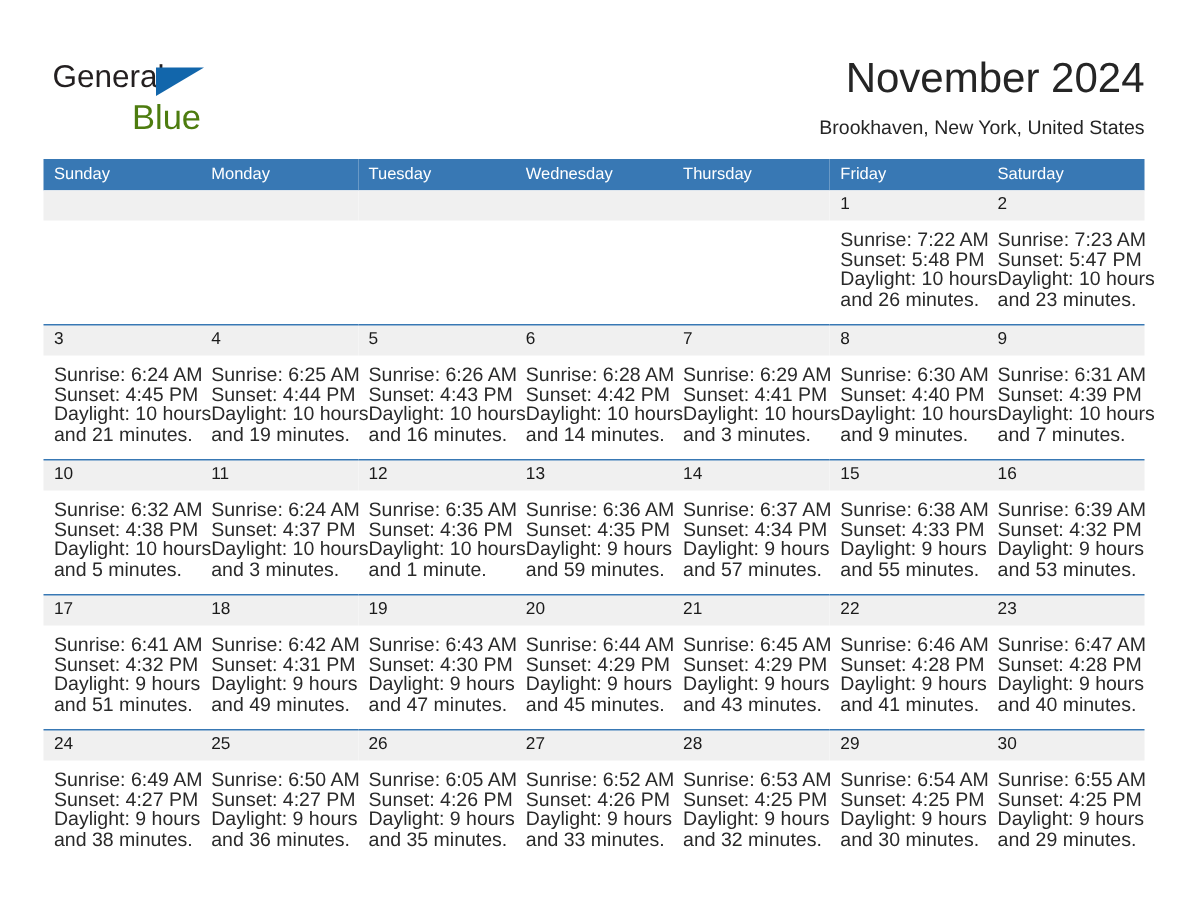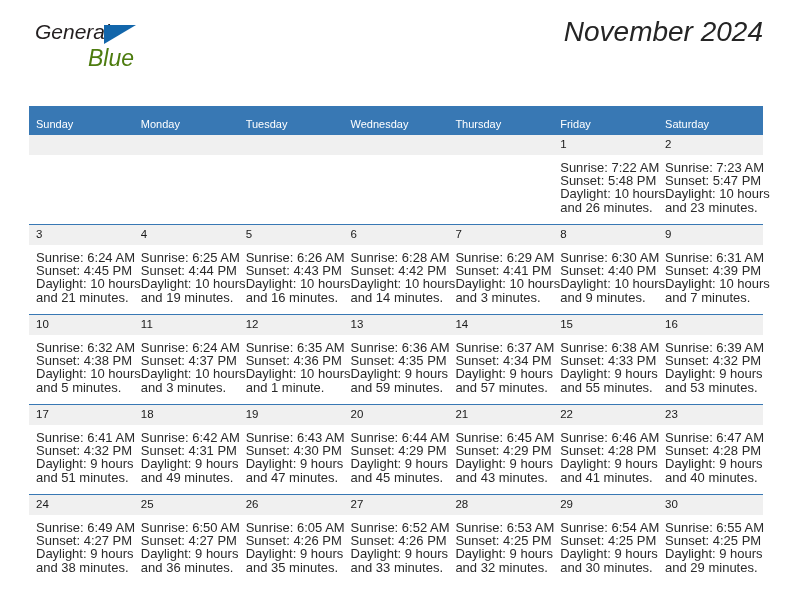--- a/index.html
+++ b/index.html
@@ -18,24 +18,23 @@
     position: relative;
     width: 792px;
     height: 612px;
     box-sizing: border-box;
   }
 
   
   .header {
     position: absolute;
     left: 29px;
-    top: 16px;
+    top: 36px;
     right: 29px;
     height: 72px;
-    font-style: italic;
   }
   .brand {
     position: absolute;
     left: 0;
     top: 4px;
     width: 180px;
     height: 54px;
   }
   .brand-general {
     position: absolute;
@@ -93,21 +92,21 @@
     width: 734px;
     border-collapse: collapse;
     table-layout: fixed;
   }
   .calendar th {
     background: #3878b4;
     color: #ffffff;
     font-size: 11px;
     font-weight: normal;
     text-align: left;
-    padding: 12px 0 5px 7px;
+    padding: 4px 0 5px 7px;
     height: 12px;
     border: none;
   }
   .calendar td {
     vertical-align: top;
     padding: 0;
     border-top: 1px solid #3878b4;
     background: #ffffff;
     height: 89px;
   }
@@ -146,20 +145,21 @@
   <div class="header">
 
     <div class="brand">
       <span class="brand-general">General</span>
       <span class="brand-tri"></span>
       <span class="brand-blue">Blue</span>
     </div>
 
     <div class="title-block">
       <div class="cal-title">November 2024</div>
+      <div class="cal-subtitle">Brookhaven, New York, United States</div>
     </div>
 
   </div>
 
   <table class="calendar">
     <thead>
       <tr>
         <th>Sunday</th>
         <th>Monday</th>
         <th>Tuesday</th>

